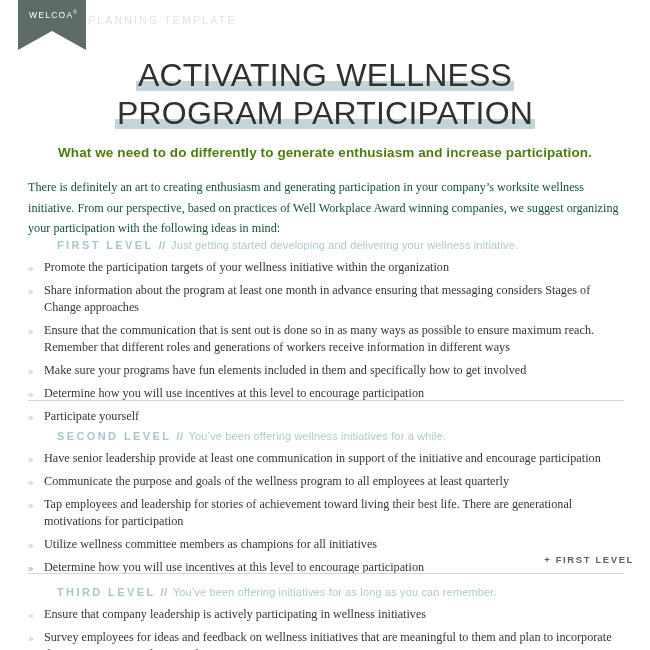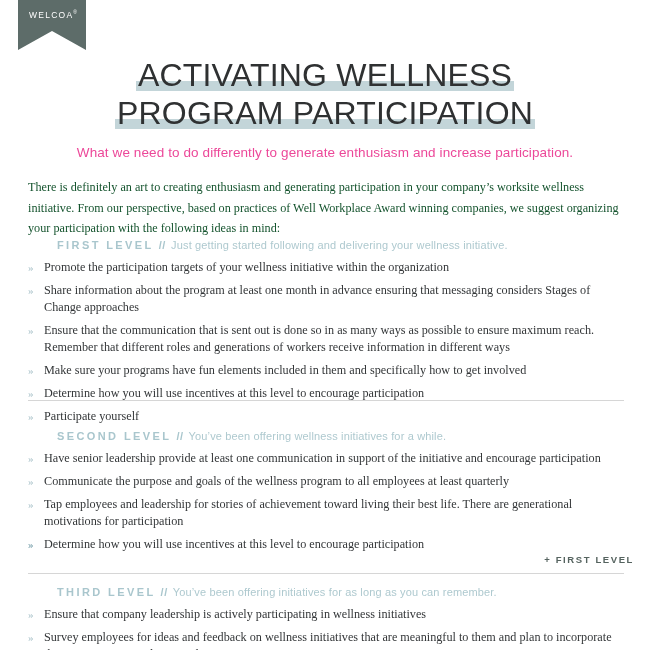--- a/index.html
+++ b/index.html
@@ -101,24 +101,24 @@
     position: relative;
     z-index: 1;
   }
 
   .subtitle {
     position: absolute;
     top: 145px;
     left: 0;
     width: 650px;
     text-align: center;
-    color: #ec4899;
+    color: #4d7c0f;
     font-family: "Liberation Sans", sans-serif;
     font-size: 13.5px;
-    font-weight: 400;
+    font-weight: 700;
     letter-spacing: 0.1px;
   }
 
   
   .intro {
     position: absolute;
     top: 177px;
     left: 28px;
     width: 596px;
     color: #14532d;
@@ -204,57 +204,58 @@
   }
 </style>
 </head>
 <body>
 
 <div class="page">
 
   <div class="brandbar">
     <div class="logo-flag"></div>
     <div class="logo-wordmark"><span>WELCOA</span><span class="reg">®</span></div>
+    <div class="template-kicker">PLANNING TEMPLATE</div>
   </div>
 
   <div class="title-block">
     <div class="title-line">
       <span class="hl"></span>
       <span class="txt">ACTIVATING WELLNESS</span>
     </div><br>
     <div class="title-line">
       <span class="hl"></span>
       <span class="txt">PROGRAM PARTICIPATION</span>
     </div>
   </div>
 
   <div class="subtitle">What we need to do differently to generate enthusiasm and increase participation.</div>
 
   <div class="intro">There is definitely an art to creating enthusiasm and generating participation in your company’s worksite wellness initiative. From our perspective, based on practices of Well Workplace Award winning companies, we suggest organizing your participation with the following ideas in mind:</div>
 
   <div id="sections-root">
       <div class="section" style="top: 238px;">
-        <div class="level-head"><span class="lvl-name">FIRST LEVEL</span> <span class="lvl-slash">//</span><span class="lvl-desc"> Just getting started following and delivering your wellness initiative.</span></div>
+        <div class="level-head"><span class="lvl-name">FIRST LEVEL</span> <span class="lvl-slash">//</span><span class="lvl-desc"> Just getting started developing and delivering your wellness initiative.</span></div>
         <ul class="bullets">
           <li><span class="marker">»</span><span>Promote the participation targets of your wellness initiative within the organization</span></li>
           <li><span class="marker">»</span><span>Share information about the program at least one month in advance ensuring that messaging considers Stages of Change approaches</span></li>
           <li><span class="marker">»</span><span>Ensure that the communication that is sent out is done so in as many ways as possible to ensure maximum reach. Remember that different roles and generations of workers receive information in different ways</span></li>
           <li><span class="marker">»</span><span>Make sure your programs have fun elements included in them and specifically how to get involved</span></li>
           <li><span class="marker">»</span><span>Determine how you will use incentives at this level to encourage participation</span></li>
           <li><span class="marker">»</span><span>Participate yourself</span></li>
         </ul>
       </div>
       <div class="section-rule" style="top: 400px;"></div>
       <div class="section" style="top: 420px; margin-top: 9px;">
         <div class="level-head"><span class="lvl-name">SECOND LEVEL</span> <span class="lvl-slash">//</span><span class="lvl-desc"> You’ve been offering wellness initiatives for a while.</span></div>
         <ul class="bullets">
           <li><span class="marker">»</span><span>Have senior leadership provide at least one communication in support of the initiative and encourage participation</span></li>
           <li><span class="marker">»</span><span>Communicate the purpose and goals of the wellness program to all employees at least quarterly</span></li>
           <li><span class="marker">»</span><span>Tap employees and leadership for stories of achievement toward living their best life. There are generational motivations for participation</span></li>
-          <li><span class="marker">»</span></li>
+          <li><span class="marker">»</span><span>Utilize wellness committee members as champions for all initiatives</span></li>
           <li><span class="marker">»</span></li>
           <li><span class="marker">»</span><span>Determine how you will use incentives at this level to encourage participation</span></li>
         </ul>
       </div>
       <div class="section-rule" style="top: 573px;"></div>
       <div class="section" style="top: 585px;">
         <div class="level-head"><span class="lvl-name">THIRD LEVEL</span> <span class="lvl-slash">//</span><span class="lvl-desc"> You’ve been offering initiatives for as long as you can remember.</span></div>
         <ul class="bullets">
           <li><span class="marker">»</span><span>Ensure that company leadership is actively participating in wellness initiatives</span></li>
           <li><span class="marker">»</span><span>Survey employees for ideas and feedback on wellness initiatives that are meaningful to them and plan to incorporate the suggestions into planning phases</span></li>

